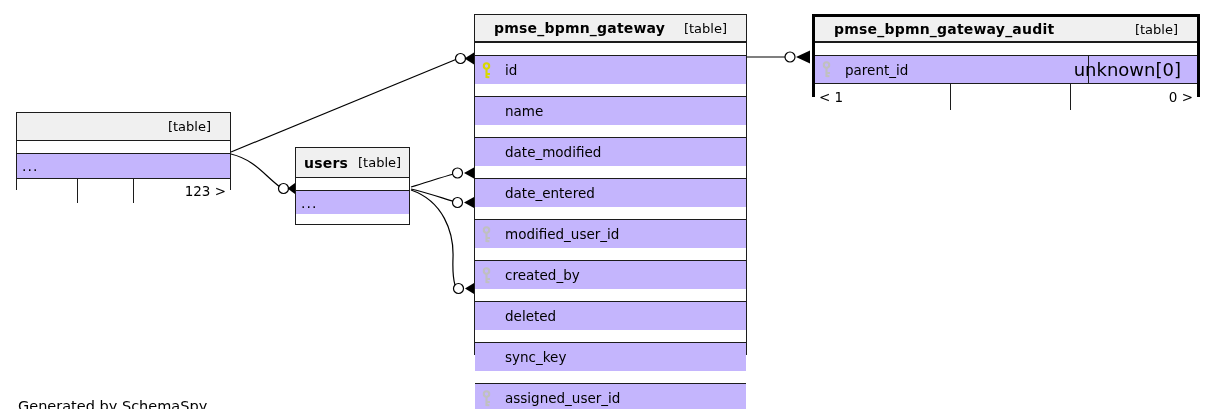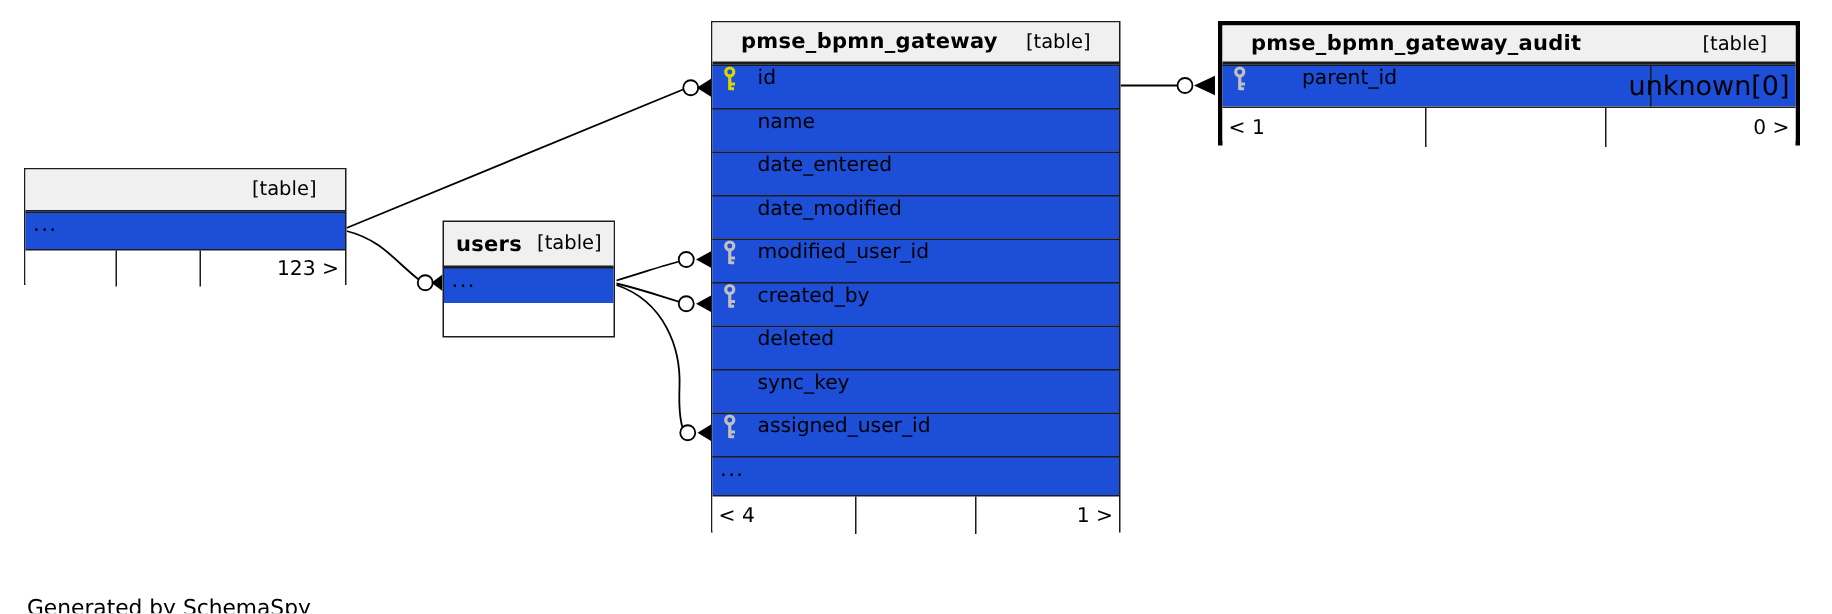--- a/index.html
+++ b/index.html
@@ -15,22 +15,22 @@
   .dbtable{position:absolute;background:#fff;border:1.5px solid var(--border);box-sizing:border-box;}
   .dbtable.thick{border:3px solid var(--thick-border);}
   .thead{
     display:flex;align-items:center;background:var(--header-bg);
     border-bottom:1.5px solid var(--border);box-sizing:border-box;
     padding:0 19px;
   }
   .tname{font-weight:bold;font-size:14px;letter-spacing:.2px;}
   .ttype{margin-left:auto;font-size:13px;padding-left:10px;}
   .trow{
-    display:flex;align-items:flex-start;border-top:1px solid var(--border);
-    box-sizing:border-box;font-size:13.5px;padding:0 6px;background:#1d4ed8;
+    display:flex;align-items:center;border-top:1px solid var(--border);
+    box-sizing:border-box;font-size:13.5px;padding:0 6px;background:#c4b5fd;margin-top:12px;
   }
   .trow:first-of-type{border-top:none;}
   .colrow .keywrap{width:15px;margin-right:9px;display:flex;align-items:center;}
   .colrow .keyspacer{width:15px;margin-right:9px;}
   .keyicon{display:block;}
   .pk{color:var(--pk-key);}
   .fk{color:var(--fk-key);}
   .ellipsisrow{font-size:14px;letter-spacing:1px;padding:0 5px;}
   .tfoot{display:flex;border-top:1px solid var(--border);box-sizing:border-box;font-size:13.5px;background:#fff;}
   .fcell{display:flex;align-items:center;box-sizing:border-box;padding:0 4px;white-space:nowrap;}
@@ -61,21 +61,21 @@
   .t-gw .thead{height:28px;border-bottom-width:2px;}
   .t-gw .trow{height:29px;}
   .t-gw .trow.ellipsisrow{height:26px;}
   .t-gw .tfoot{height:26px;}
   .t-gw .fcell:nth-child(1){width:96px;}
   .t-gw .fcell:nth-child(2){width:80px;}
   .t-gw .fcell:nth-child(3){flex:1;}
   
   .t-audit{left:812px;top:14px;width:388px;height:83px;}
   .t-audit .thead{height:26px;border-bottom-width:2px;}
-  .t-audit .trow{height:28px;padding-right:0;gap:23px;}
+  .t-audit .trow{height:28px;padding-right:12px;}
   .t-audit .tfoot{height:27px;}
   .t-audit .fcell:nth-child(1){width:136px;}
   .t-audit .fcell:nth-child(2){width:120px;}
   .t-audit .fcell:nth-child(3){flex:1;}
   .t-audit .valcell{width:97px;font-size:18px;}
 
   .credit{position:absolute;left:18px;top:398px;font-size:14.5px;color:#000;}
 </style>
 </head>
 <body>
@@ -145,25 +145,25 @@
         </svg>
       </span>
       <span>id</span>
     </div>
     <div class="trow colrow">
       <span class="keyspacer"></span>
       <span>name</span>
     </div>
     <div class="trow colrow">
       <span class="keyspacer"></span>
+      <span>date_modified</span>
+    </div>
+    <div class="trow colrow">
+      <span class="keyspacer"></span>
       <span>date_entered</span>
-    </div>
-    <div class="trow colrow">
-      <span class="keyspacer"></span>
-      <span>date_modified</span>
     </div>
     <div class="trow colrow">
       <span class="keywrap">
         <svg class="keyicon fk" width="12" height="17" viewBox="0 0 12 17">
           <circle cx="5.5" cy="4" r="2.7" fill="none" stroke="currentColor" stroke-width="2.1"></circle>
           <line x1="5.5" y1="6.8" x2="5.5" y2="16" stroke="currentColor" stroke-width="2.1"></line>
           <line x1="5.5" y1="12" x2="9" y2="12" stroke="currentColor" stroke-width="2"></line>
           <line x1="5.5" y1="15.2" x2="8.4" y2="15.2" stroke="currentColor" stroke-width="2"></line>
         </svg>
       </span>

